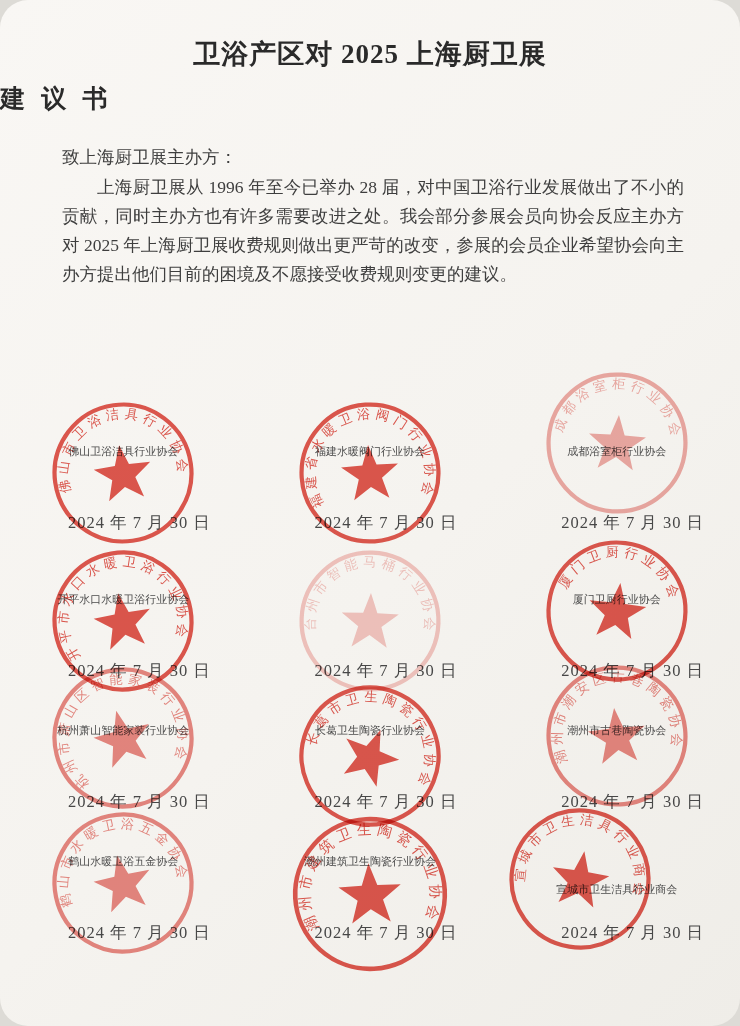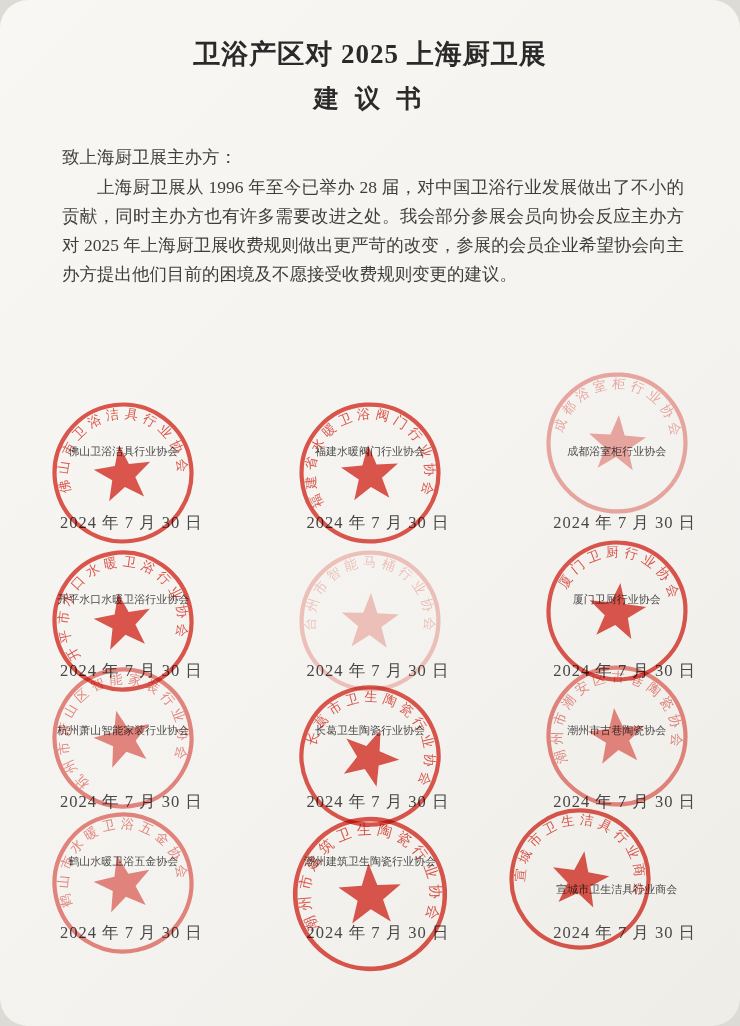--- a/index.html
+++ b/index.html
@@ -16,21 +16,21 @@
   .title-line1{
     margin:36px 0 0;
     text-align:center;
     font-size:27px;
     font-weight:bold;
     letter-spacing:1px;
     color:#2a2a2a;
   }
   .title-line2{
     margin:10px 0 0;
-    text-align:center;
+    text-align:left;
     font-size:25px;
     font-weight:bold;
     letter-spacing:5px;
     color:#2a2a2a;
   }
   .salutation{
     margin:28px 56px 0 62px;
     font-size:17.5px;
     line-height:29px;
   }
@@ -53,21 +53,21 @@
   }
   .seal-cell{position:relative;}
   .org{
     position:absolute;top:52px;left:0;width:100%;
     text-align:center;
     font-size:11px;color:#4b4b4b;
     z-index:1;white-space:nowrap;
   }
   .org2{top:80px;}
   .date{
-    position:absolute;top:120px;left:8px;width:100%;
+    position:absolute;top:120px;left:16px;width:100%;
     text-align:center;
     font-size:16.5px;letter-spacing:1px;color:#474747;
     z-index:1;white-space:nowrap;
   }
   .stamp{
     position:absolute;
     left:calc(50% - 75px);top:6px;
     width:150px;height:150px;
     mix-blend-mode:multiply;
     z-index:3;

